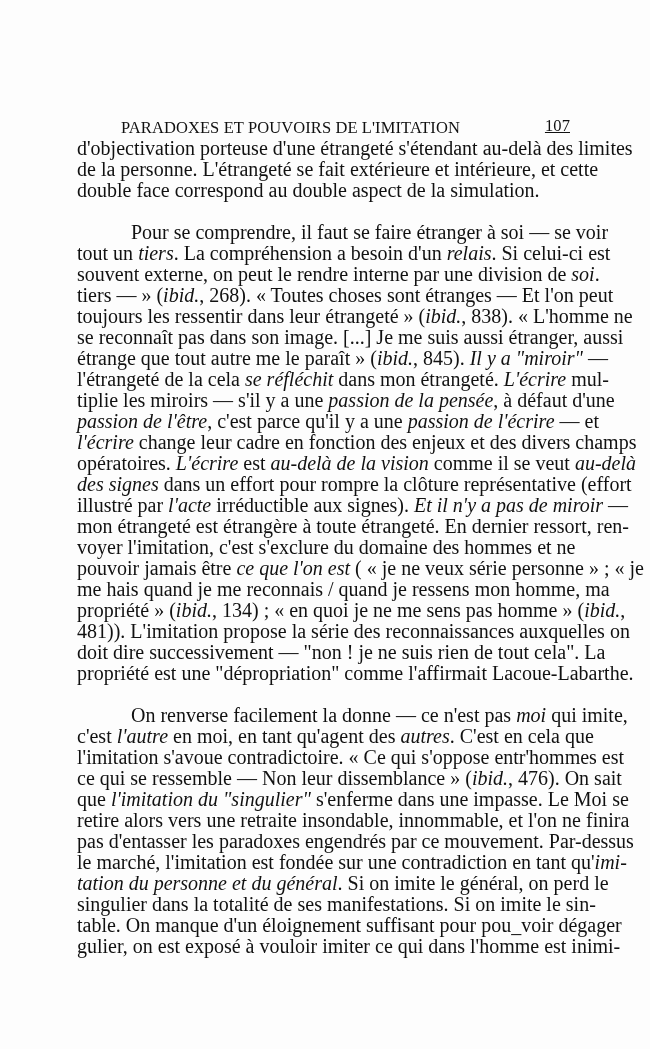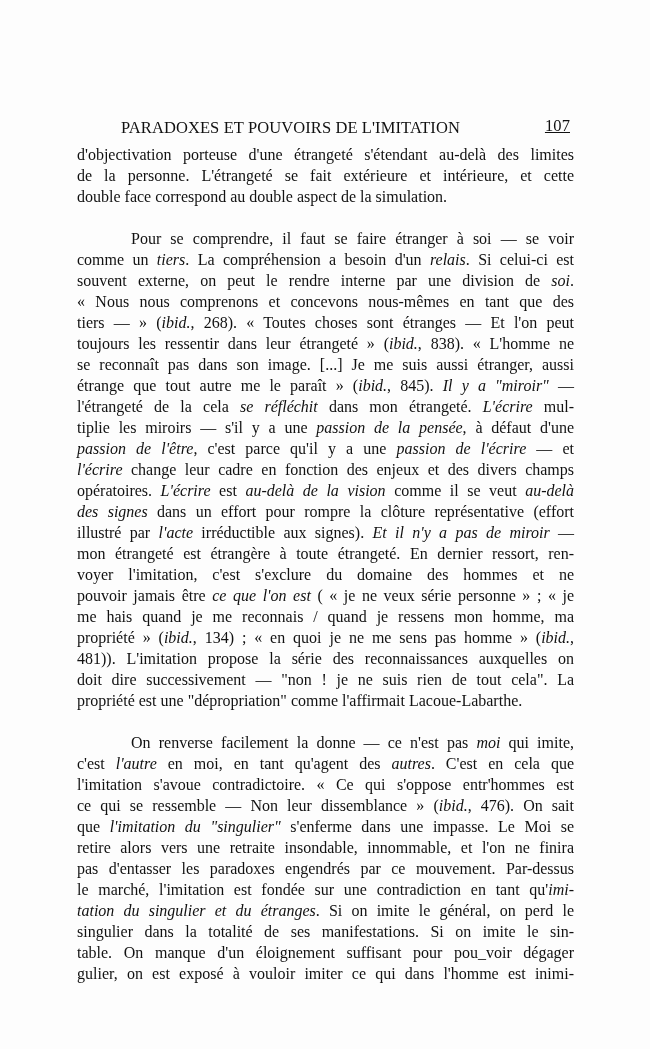--- a/index.html
+++ b/index.html
@@ -33,22 +33,21 @@
       left: 44px;
       top: 2px;
     }
     .running-head .folio {
       position: absolute;
       right: 4px;
       top: 0;
       text-decoration: underline;
     }
     .body-text {
-      margin-top: 6px;
-      font-size: 16px;
+      font-size: 20px;
       line-height: 21px;
       text-align: justify;
       hyphens: manual;
     }
     .para {
       margin: 0;
     }
     .para + .para {
       margin-top: 21px;
     }
@@ -80,23 +79,22 @@
   </div>
 
   <div class="body-text" id="body-text">
       <div class="para">
         <span class="line"><span>d'objectivation porteuse d'une étrangeté s'étendant au-delà des limites</span></span>
         <span class="line"><span>de la personne. L'étrangeté se fait extérieure et intérieure, et cette</span></span>
         <span class="line last"><span>double face correspond au double aspect de la simulation.</span></span>
       </div>
       <div class="para">
         <span class="line first-indent"><span>Pour se comprendre, il faut se faire étranger à soi — se voir</span></span>
-        <span class="line"><span>comme un </span><em>tiers</em><span>. La compréhension a besoin d'un </span><em>relais</em><span>. Si celui-ci est</span></span>
+        <span class="line"><span>tout un </span><em>tiers</em><span>. La compréhension a besoin d'un </span><em>relais</em><span>. Si celui-ci est</span></span>
         <span class="line"><span>souvent externe, on peut le rendre interne par une division de </span><em>soi</em><span>.</span></span>
-        <span class="line"><span>« Nous nous comprenons et concevons nous-mêmes en tant que des</span></span>
         <span class="line"><span>tiers — » (</span><em>ibid.</em><span>, 268). « Toutes choses sont étranges — Et l'on peut</span></span>
         <span class="line"><span>toujours les ressentir dans leur étrangeté » (</span><em>ibid.</em><span>, 838). « L'homme ne</span></span>
         <span class="line"><span>se reconnaît pas dans son image. [...] Je me suis aussi étranger, aussi</span></span>
         <span class="line"><span>étrange que tout autre me le paraît » (</span><em>ibid.</em><span>, 845). </span><em>Il y a "miroir"</em><span> —</span></span>
         <span class="line"><span>l'étrangeté de la cela </span><em>se réfléchit</em><span> dans mon étrangeté. </span><em>L'écrire</em><span> mul-</span></span>
         <span class="line"><span>tiplie les miroirs — s'il y a une </span><em>passion de la pensée</em><span>, à défaut d'une</span></span>
         <span class="line"><em>passion de l'être</em><span>, c'est parce qu'il y a une </span><em>passion de l'écrire</em><span> — et</span></span>
         <span class="line"><em>l'écrire</em><span> change leur cadre en fonction des enjeux et des divers champs</span></span>
         <span class="line"><span>opératoires. </span><em>L'écrire</em><span> est </span><em>au-delà de la vision</em><span> comme il se veut </span><em>au-delà</em></span>
         <span class="line"><em>des signes</em><span> dans un effort pour rompre la clôture représentative (effort</span></span>
@@ -112,19 +110,19 @@
       </div>
       <div class="para">
         <span class="line first-indent"><span>On renverse facilement la donne — ce n'est pas </span><em>moi</em><span> qui imite,</span></span>
         <span class="line"><span>c'est </span><em>l'autre</em><span> en moi, en tant qu'agent des </span><em>autres</em><span>. C'est en cela que</span></span>
         <span class="line"><span>l'imitation s'avoue contradictoire. « Ce qui s'oppose entr'hommes est</span></span>
         <span class="line"><span>ce qui se ressemble — Non leur dissemblance » (</span><em>ibid.</em><span>, 476). On sait</span></span>
         <span class="line"><span>que </span><em>l'imitation du "singulier"</em><span> s'enferme dans une impasse. Le Moi se</span></span>
         <span class="line"><span>retire alors vers une retraite insondable, innommable, et l'on ne finira</span></span>
         <span class="line"><span>pas d'entasser les paradoxes engendrés par ce mouvement. Par-dessus</span></span>
         <span class="line"><span>le marché, l'imitation est fondée sur une contradiction en tant qu'</span><em>imi-</em></span>
-        <span class="line"><em>tation du singulier et du étranges</em><span>. Si on imite le général, on perd le</span></span>
+        <span class="line"><em>tation du personne et du général</em><span>. Si on imite le général, on perd le</span></span>
         <span class="line"><span>singulier dans la totalité de ses manifestations. Si on imite le sin-</span></span>
         <span class="line"><span>table. On manque d'un éloignement suffisant pour pou_voir dégager</span></span>
         <span class="line"><span>gulier, on est exposé à vouloir imiter ce qui dans l'homme est inimi-</span></span>
       </div>
     </div>
 </div>
 
 </body></html>

